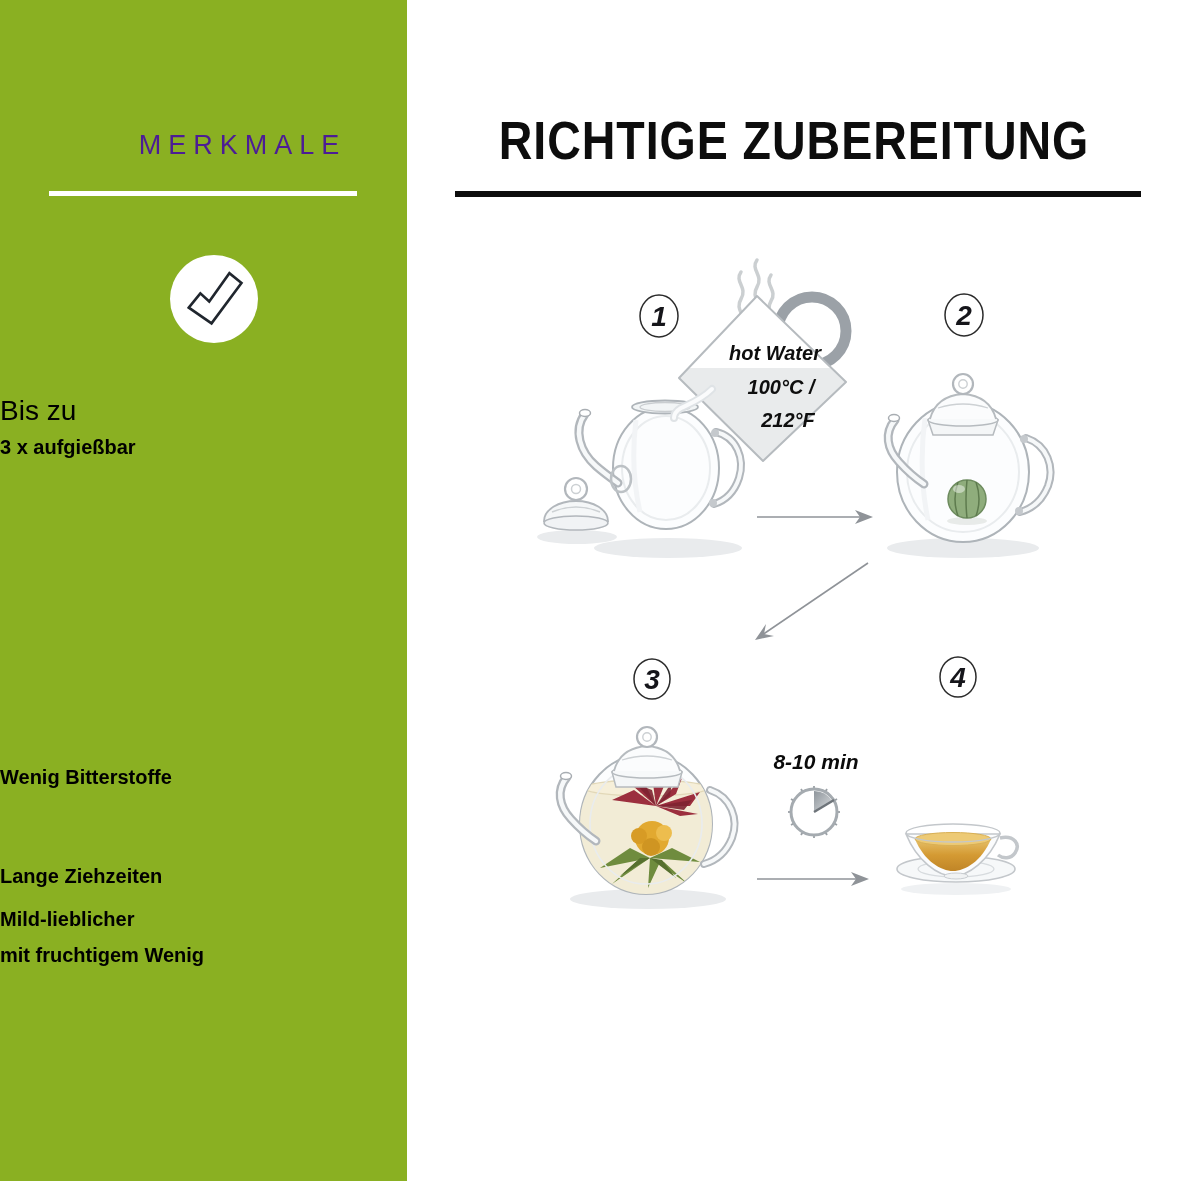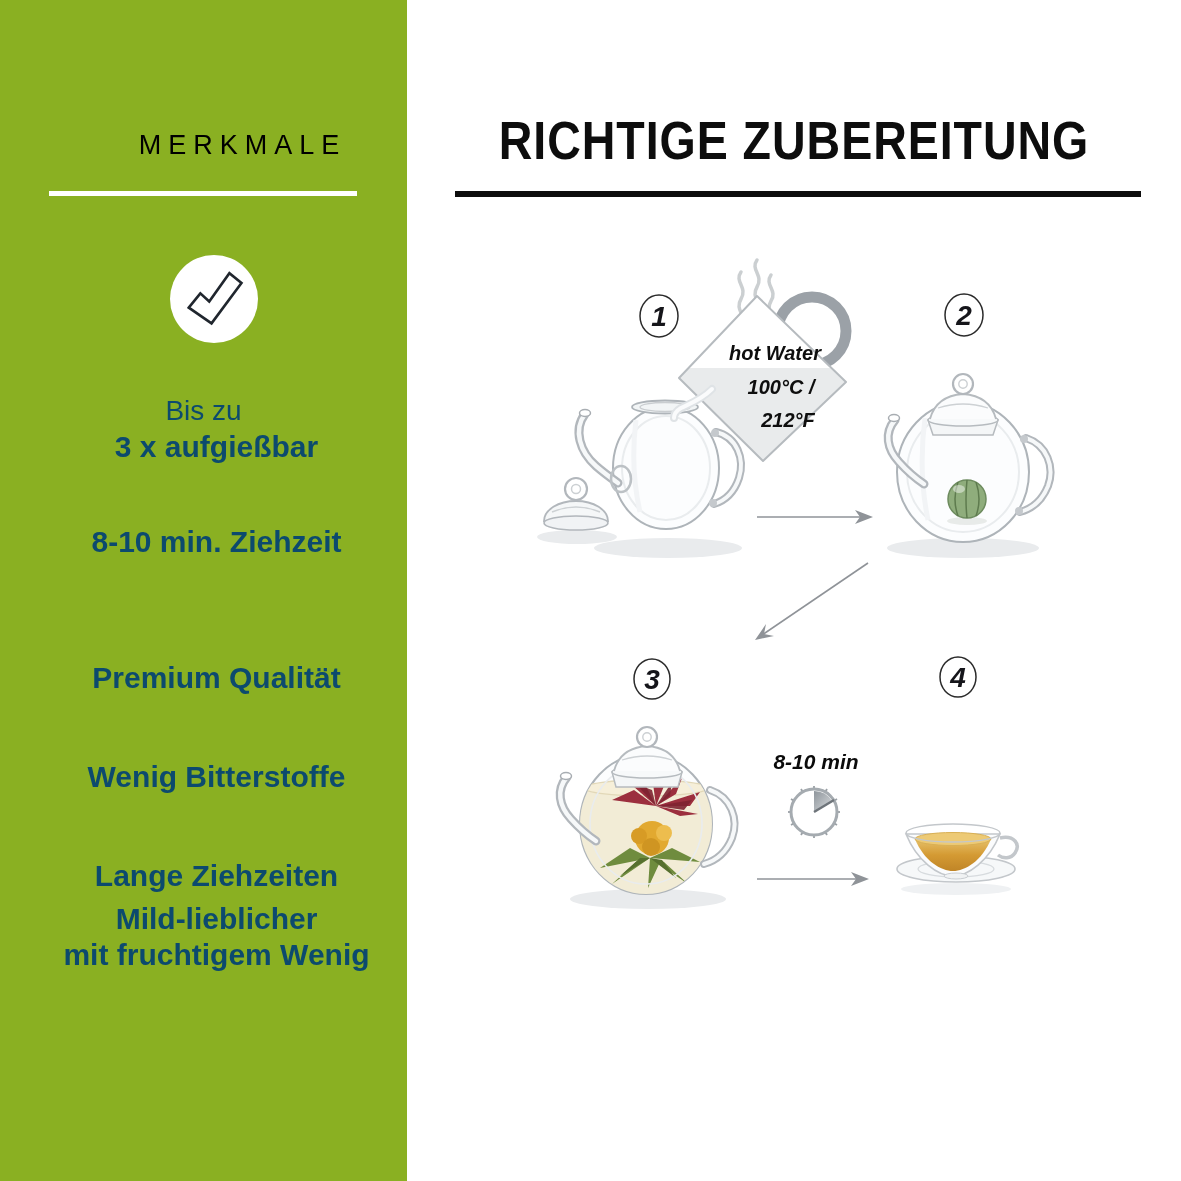--- a/index.html
+++ b/index.html
@@ -1,27 +1,27 @@
 <!DOCTYPE html>
 <html><head>
 <meta charset="utf-8">
 <style>
   html,body{margin:0;padding:0;background:#ffffff;}
   .stage{position:relative;width:1181px;height:1181px;background:#fff;overflow:hidden;
          font-family:"Liberation Sans",sans-serif;}
   
   .sidebar{position:absolute;left:0;top:0;width:407px;height:1181px;background:#8AB022;}
   .sb-title{position:absolute;left:0;top:130px;width:485px;text-align:center;
-            color:#000000;font-size:27px;font-weight:400;letter-spacing:7px;}
+            color:#4c1d95;font-size:27px;font-weight:400;letter-spacing:7px;}
   .sb-rule{position:absolute;left:49px;top:191px;width:308px;height:5px;background:#fff;}
   .check-badge{position:absolute;left:170px;top:255px;width:88px;height:88px;border-radius:50%;
                background:#fff;}
-  .feat{position:absolute;left:0;width:407px;text-align:center;color:#0c4a6e;}
+  .feat{position:absolute;left:0;width:407px;color:#000000;}
   .feat .reg{font-size:28px;font-weight:400;line-height:36px;}
-  .feat .b{font-size:30px;font-weight:700;line-height:36px;padding-left:26px;}
+  .feat .b{font-size:20px;font-weight:700;line-height:36px;}
   
   .page-title{position:absolute;left:407px;top:112px;width:774px;text-align:center;
               color:#0d0d0d;font-size:49px;font-weight:700;letter-spacing:1px;
               transform:scale(.95,1.1);transform-origin:center;}
   .title-rule{position:absolute;left:455px;top:191px;width:686px;height:6px;background:#0d0d0d;}
   .steps-svg{position:absolute;left:407px;top:220px;}
   .num{font:italic 700 28px "Liberation Sans",sans-serif;fill:#15151a;}
   .jugtxt{font:italic 700 20px "Liberation Sans",sans-serif;fill:#0e0e0e;}
   .timertxt{font:italic 700 21px "Liberation Sans",sans-serif;fill:#0b0b0b;}
 </style>
@@ -39,26 +39,22 @@
         <path d="M18,50 L31,37 L39,46 L62,20 L73,31 L39,68 Z" fill="#ffffff" stroke="#20262e" stroke-width="2.6" stroke-linejoin="miter" transform="rotate(-6 44 44)"></path>
       </svg>
     </div>
 
     <div class="feat" style="top:393px">
       <div class="reg">Bis zu</div>
       <div class="b">3 x aufgießbar</div>
     </div>
 
     <div class="feat" style="top:524px">
-      <div class="b">8-10 min. Ziehzeit</div>
-    </div>
-
-    <div class="feat" style="top:660px">
-      <div class="b">Premium Qualität</div>
-    </div>
+    </div>
+
 
     <div class="feat" style="top:858px">
       <div class="b">Lange Ziehzeiten</div>
     </div>
 
     <div class="feat" style="top:759px">
       <div class="b">Wenig Bitterstoffe</div>
     </div>
 
     <div class="feat" style="top:901px">

